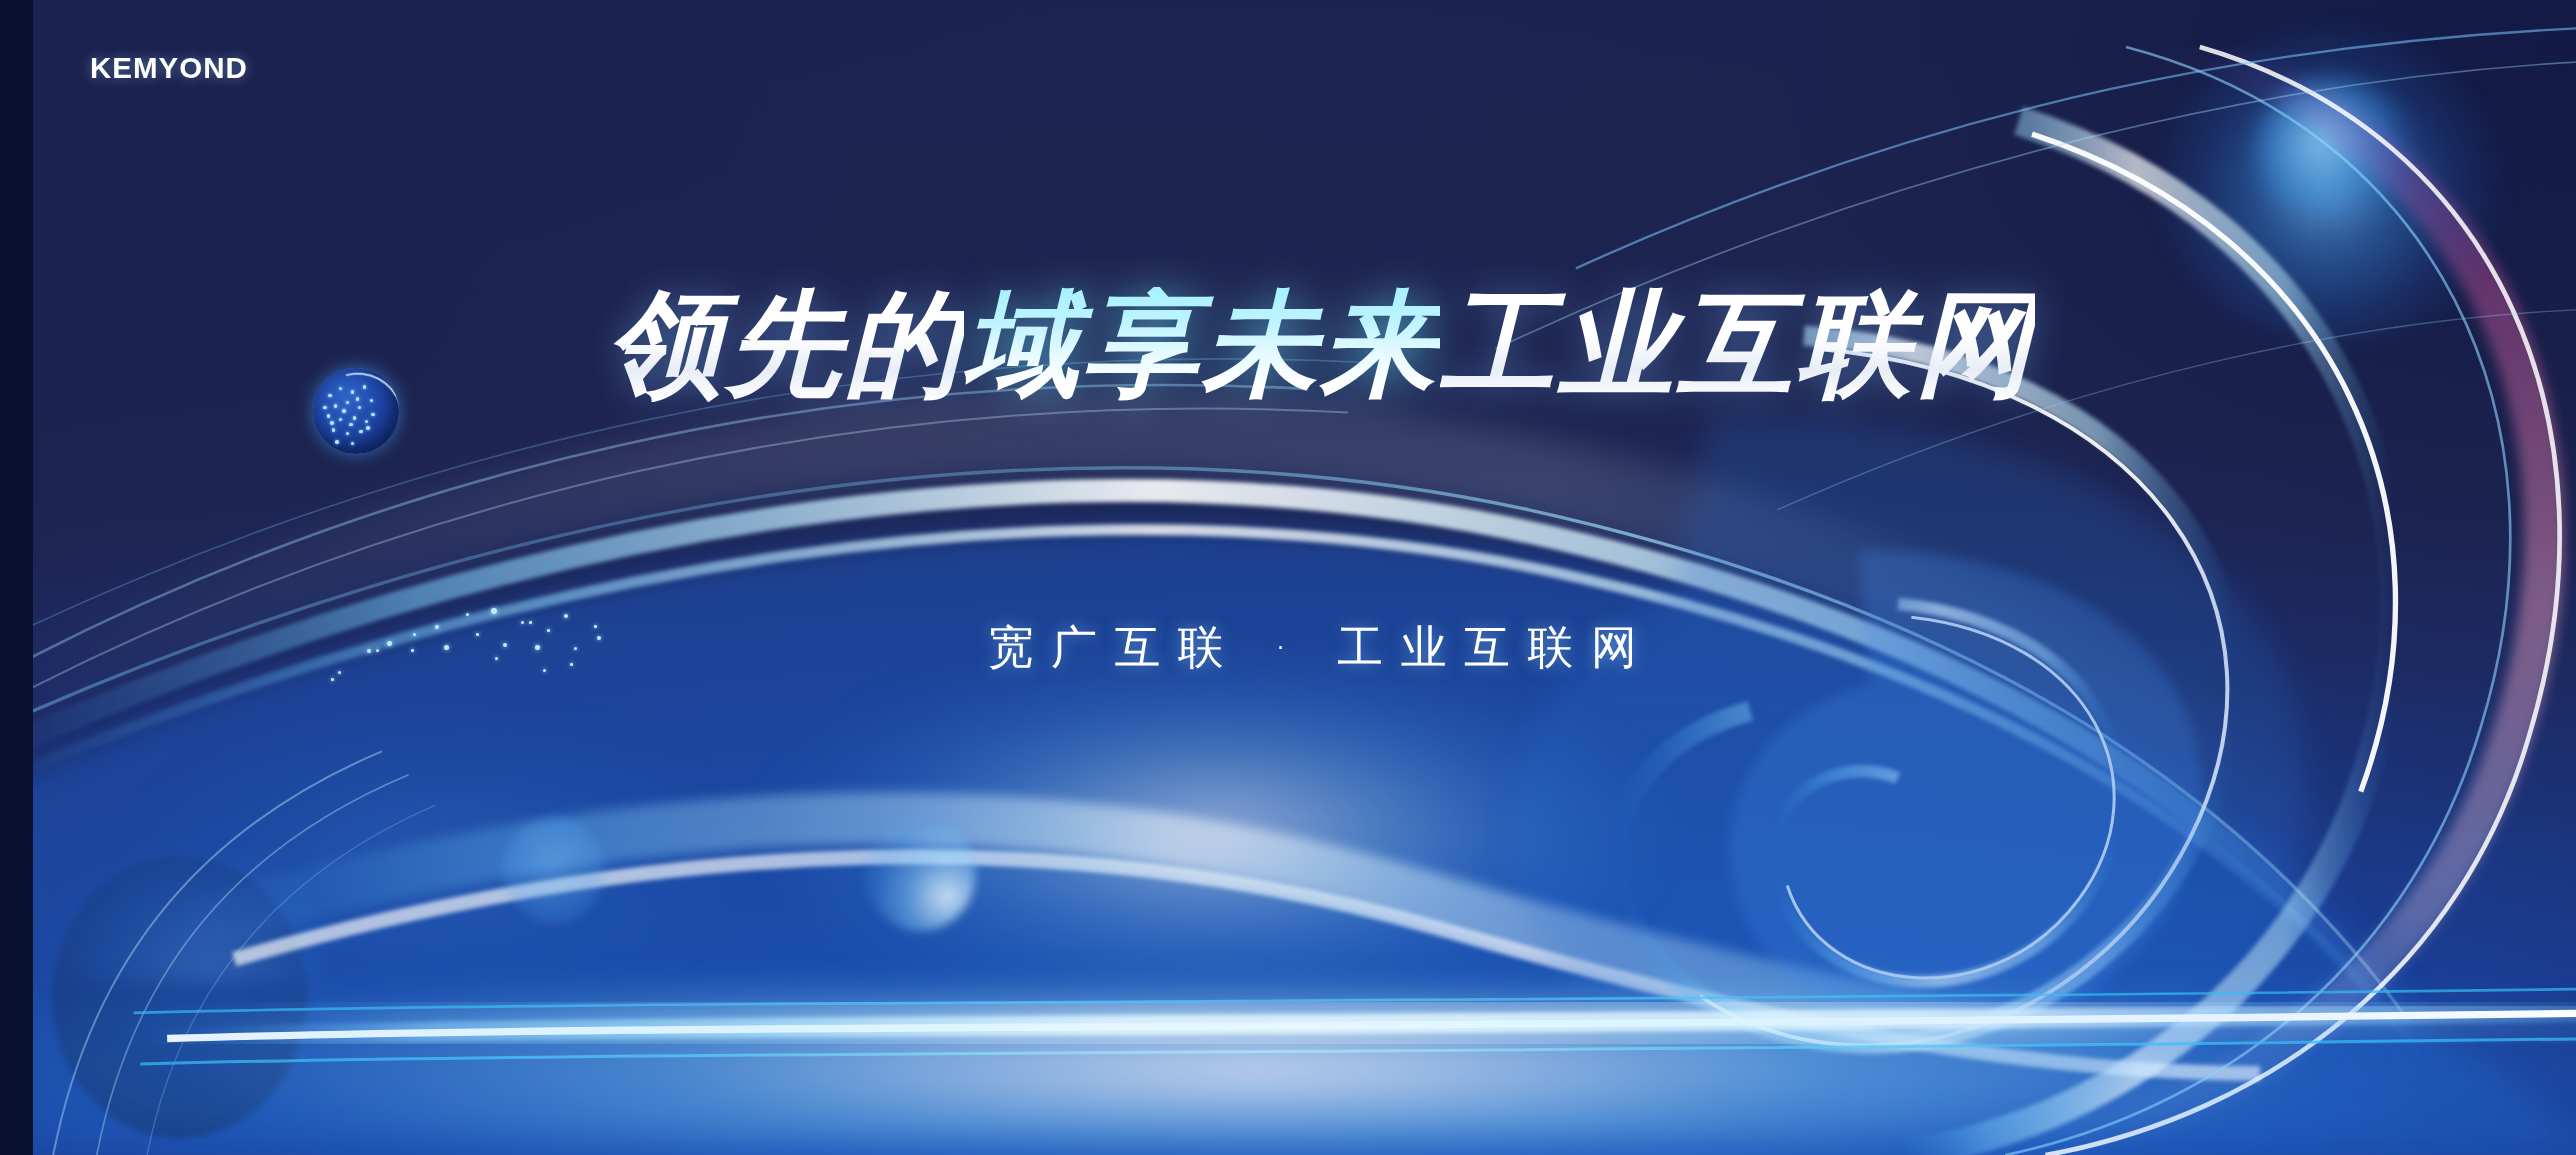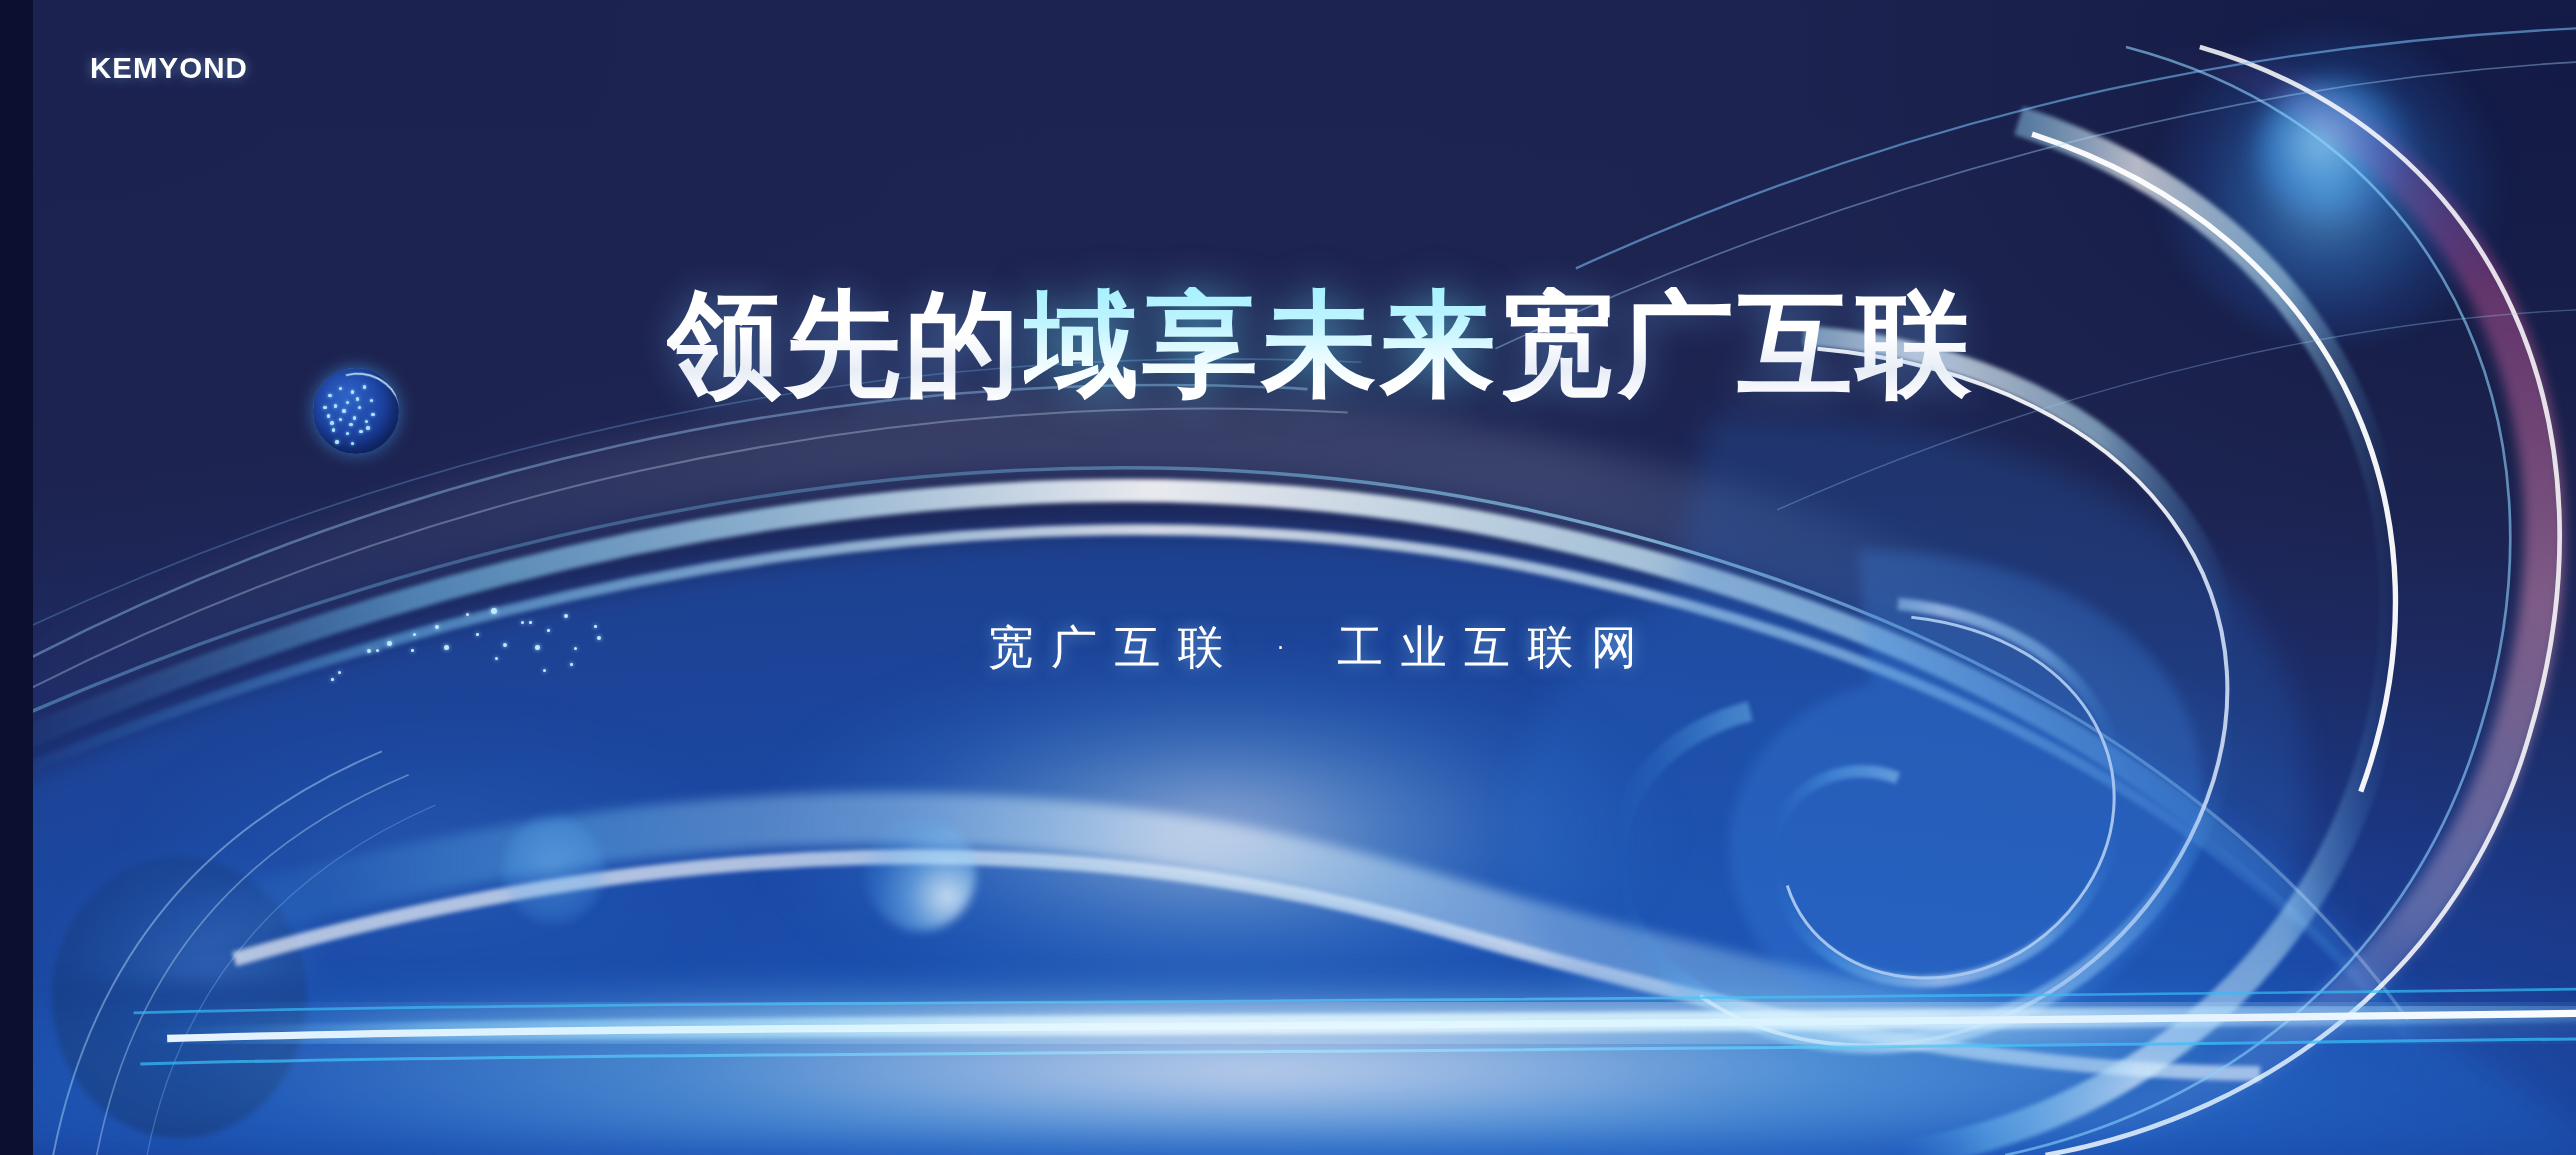--- a/index.html
+++ b/index.html
@@ -145,21 +145,21 @@
     position: absolute; left: 0; right: 0; top: 287px;
     text-align: center;
     font-size: 115px;
     font-weight: 900;
     letter-spacing: 4px;
     line-height: 1;
     white-space: nowrap;
     font-family: "DejaVu Sans", "Liberation Sans", sans-serif;
     -webkit-font-smoothing: antialiased;
   }
-  .headline span { display: inline-block; }
+  .headline span { display: inline-block; font-style: italic; }
   .hl-white {
     background: linear-gradient(to bottom, #ffffff 0%, #ffffff 42%, #e8edf6 72%, #ffffff 100%);
     -webkit-background-clip: text; background-clip: text;
     color: transparent; -webkit-text-fill-color: transparent;
     filter: drop-shadow(0 0 17.4px rgba(120,190,255,0.40));
   }
   .hl-cyan {
     background: linear-gradient(to bottom, #a7f1ff 0%, #bdf4ff 30%, #e8fbff 60%, #ffffff 85%, #ffffff 100%);
     -webkit-background-clip: text; background-clip: text;
     color: transparent; -webkit-text-fill-color: transparent;
@@ -358,19 +358,19 @@
     <i style="left:496px;top:621px;width:2.7px;height:2.7px"></i>
     <i style="left:510px;top:669px;width:3.4px;height:3.4px"></i>
     <i style="left:537px;top:663px;width:2.7px;height:2.7px"></i>
     <i style="left:564px;top:636px;width:4px;height:4px"></i>
     <i style="left:298px;top:678px;width:2.7px;height:2.7px"></i>
     <i style="left:462px;top:657px;width:3.4px;height:3.4px"></i>
   </div>
 
   <div class="logo">KEMYOND</div>
 
-  <div class="headline"><span class="hl-white">领先的</span><span class="hl-cyan">域享未来</span><span class="hl-white">宽广互联</span></div>
+  <div class="headline"><span class="hl-white">领先的</span><span class="hl-cyan">域享未来</span><span class="hl-white">工业互联网</span></div>
 
 
   <div class="tagline">宽广互联 · 工业互联网</div>
 
 </div>
 
 
 </body></html>

